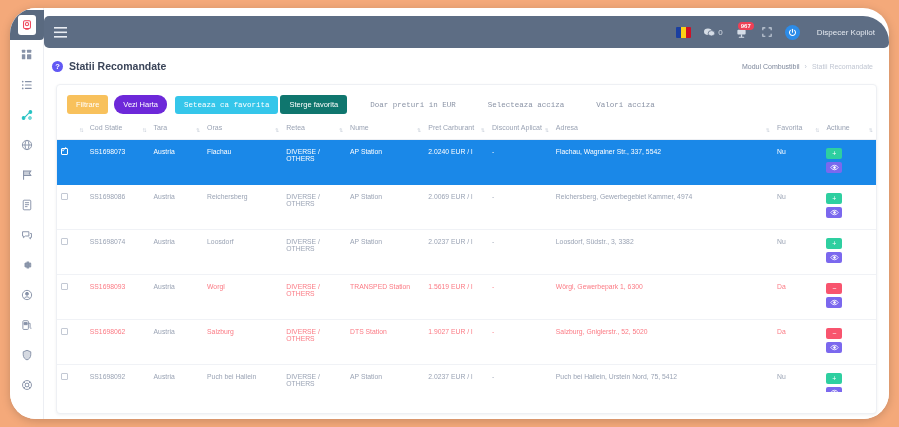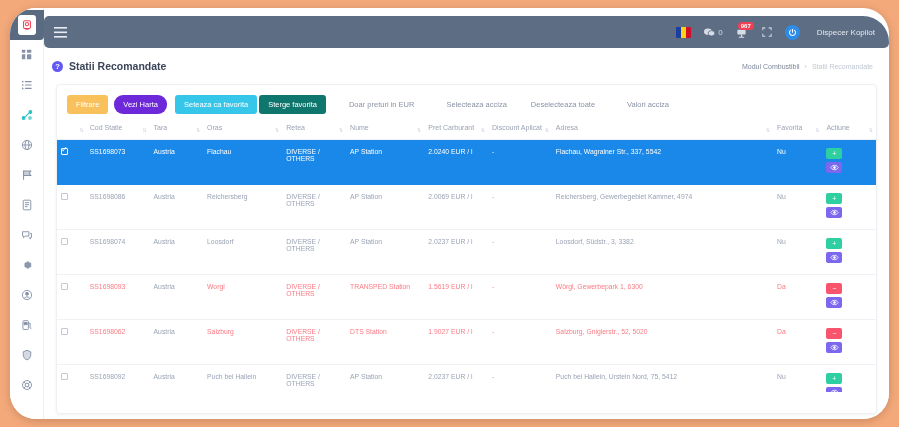--- a/index.html
+++ b/index.html
@@ -94,24 +94,24 @@
   }
   
   #toolbar { display:flex; align-items:center; gap:0; padding: 10px 10px 6px 10px; flex-wrap: nowrap;}
   .btn {
     font-size: 7.5px; color:#fff; border:none; border-radius:3px;
     padding: 5px 9px; cursor:pointer; white-space:nowrap; font-family:inherit;
   }
   .btn-filtrare { background:#f8c15c; }
   .btn-group { display:flex; background:#6d28d9; border-radius:9px; margin-left:6px; }
   .btn-group .btn { background:transparent; }
-  .btn-fav   { background:#35c6ea; margin-left:8px; }
+  .btn-fav   { background:#35c6ea; margin-left:8px;font-family:Liberation Mono, monospace; }
   .btn-delfav{ background:#0f766e; margin-left:2px; }
   .btn-plain { background:transparent; color:#8a93a5; margin-left:6px; }
-  .btn-plain.gapbig { margin-left: 14px; }
+  .btn-plain.gapbig { margin-left: 14px; font-family: Liberation Mono, monospace; }
   
   #subbar { display:flex; align-items:center; padding: 2px 12px 4px 12px; font-size:7.5px; color:#8a93a5;}
   #entries-select {
     margin:0 5px; border:1px solid #e3e6ec; border-radius:2px; background:#fff;
     font-size:7.5px; padding:2px 9px 2px 5px; color:#69728a; font-family:inherit;
     appearance:none; position:relative;
   }
   .sel-wrap { position:relative; display:inline-flex; align-items:center; }
   .sel-wrap .caret { position:absolute; right:3px; font-size:5px; color:#99a1b1; pointer-events:none;}
   #search-wrap { margin-left:auto; display:flex; align-items:center; gap:5px;}
@@ -343,21 +343,20 @@
 
       <div id="toolbar">
         <button class="btn btn-filtrare">Filtrare</button>
         <span class="btn-group">
           <button class="btn">Vezi Harta</button>
         </span>
         <button class="btn btn-fav">Seteaza ca favorita</button>
         <button class="btn btn-delfav">Sterge favorita</button>
         <button class="btn btn-plain gapbig">Doar preturi in EUR</button>
         <button class="btn btn-plain gapbig">Selecteaza acciza</button>
-        <button class="btn btn-plain">Deselecteaza toate</button>
         <button class="btn btn-plain gapbig">Valori acciza</button>
       </div>
 
 
       <div id="table-scroll">
         <table>
           <colgroup>
             <col style="width:28px">
               <col style="width:62px">
               <col style="width:52px">

